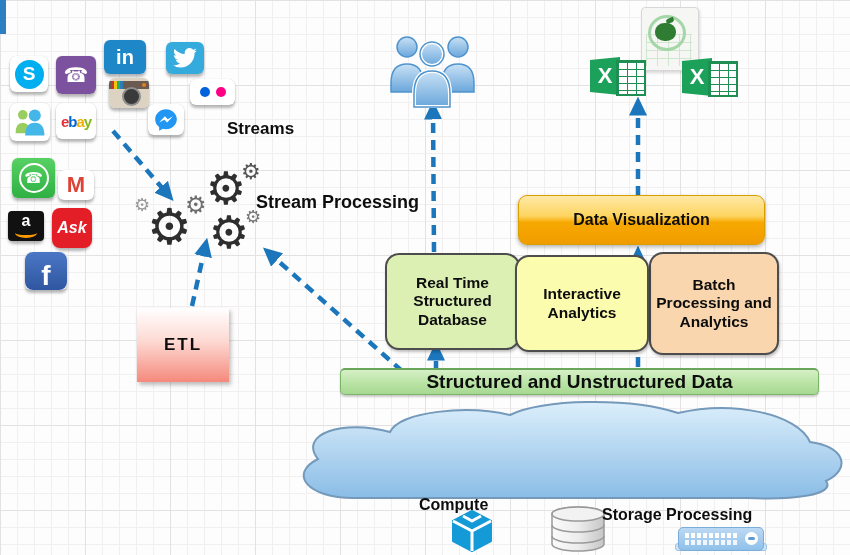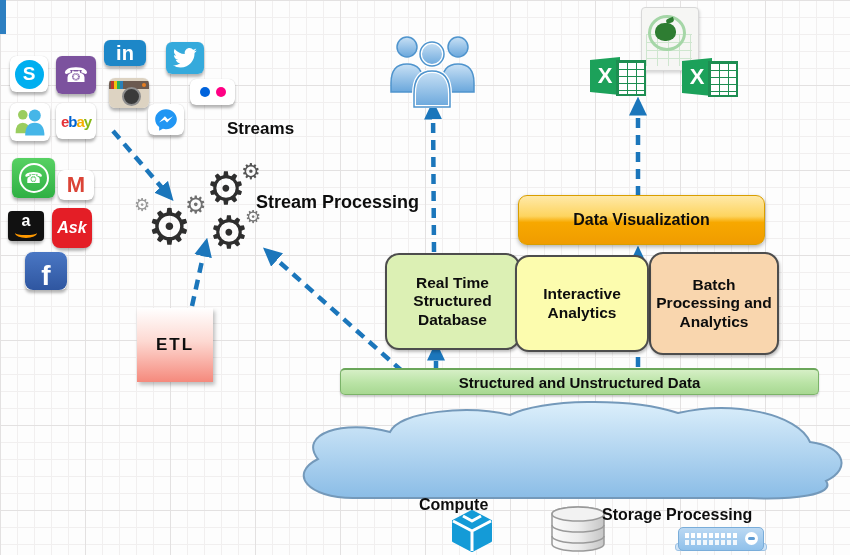--- a/index.html
+++ b/index.html
@@ -34,21 +34,21 @@
         display:flex;align-items:center;justify-content:center;
         font-weight:bold;font-size:16px;color:#0d0d0d;
         box-shadow:0 2px 4px rgba(0,0,0,.3);}
   .etl{position:absolute; background:linear-gradient(#ffffff 0%, #fdd9d2 45%, #f5897c 100%);
        box-shadow:2px 3px 4px rgba(0,0,0,.25);
        display:flex;align-items:center;justify-content:center;
        font-weight:bold;font-size:17px;letter-spacing:2px;color:#0d0d0d;}
   .databar{position:absolute; border:1px solid #7bb369; border-top:2px solid #6aa659; border-radius:5px;
        background:linear-gradient(#d6efc6 0%, #b9e3a5 55%, #a8d892 100%);
        display:flex;align-items:center;justify-content:center;
-       font-weight:bold;font-size:15px;color:#0d0d0d;
+       font-weight:bold;font-size:19px;color:#0d0d0d;
        box-shadow:0 2px 2px rgba(0,0,0,.2);}
   .excel{position:absolute; width:56px; height:42px;}
   .excel .xpart{position:absolute;left:0;top:2px;width:30px;height:38px;background:#1ca15a;
        display:flex;align-items:center;justify-content:center;color:#fff;font-weight:bold;font-size:22px;
        clip-path:polygon(0 8%,100% 0,100% 100%,0 92%);}
   .excel .sheet{position:absolute;right:0;top:5px;width:26px;height:32px;background:#fff;border:2px solid #1e8e52;
        background-image:linear-gradient(#1e8e52 1px,transparent 1px),linear-gradient(90deg,#1e8e52 1px,transparent 1px);
        background-size:100% 7px,9px 100%;}
   .switch{position:absolute; width:84px; height:22px; border-radius:5px;
        background:linear-gradient(#bcd9f3,#8fc0ea); border:1px solid #7aadd9;}
@@ -84,21 +84,21 @@
   </svg>
 
   <div class="tile" style="left:10px;top:56px;width:38px;height:36px;">
     <div style="width:29px;height:29px;border-radius:50%;background:#00aff0;display:flex;align-items:center;justify-content:center;color:#fff;font-weight:bold;font-size:19px;">S</div>
   </div>
 
   <div class="tile" style="left:56px;top:56px;width:40px;height:38px;">
     <div class="brand glyphfont" style="background:#7c529e;font-size:20px;">☎</div>
   </div>
 
-  <div class="tile" style="left:104px;top:40px;width:42px;height:26px;">
+  <div class="tile" style="left:104px;top:40px;width:42px;height:34px;">
     <div class="brand" style="background:#1d87c8;font-size:20px;">in</div>
   </div>
 
   <div class="tile" style="left:166px;top:42px;width:38px;height:32px;">
     <div class="brand" style="background:#35aadc;">
       <svg width="24" height="24" viewBox="0 0 24 24">
         <path fill="#fff" d="M23.95 4.57a10 10 0 01-2.82.77 4.96 4.96 0 002.16-2.72c-.95.56-2 .96-3.12 1.19A4.92 4.92 0 0016.62 2c-2.73 0-4.94 2.21-4.94 4.94 0 .39.04.77.12 1.12C7.69 7.87 4.07 5.92 1.64 2.94a4.93 4.93 0 00-.67 2.48c0 1.71.87 3.21 2.19 4.1a4.9 4.9 0 01-2.23-.62v.06c0 2.39 1.7 4.38 3.95 4.83-.41.12-.85.17-1.3.17-.32 0-.63-.03-.93-.09.63 1.96 2.45 3.38 4.6 3.42a9.87 9.87 0 01-6.1 2.11c-.4 0-.79-.02-1.17-.07a13.95 13.95 0 007.55 2.21c9.06 0 14.01-7.5 14.01-14.01l-.02-.64a10 10 0 002.42-2.55z"></path>
       </svg>
     </div>
   </div>
@@ -220,21 +220,21 @@
   </div>
 
   <div class="dataviz" style="left:518px;top:195px;width:245px;height:48px;">Data Visualization</div>
 
   <div class="fbox" style="left:385px;top:253px;width:123px;height:85px;background:#dcf0b4;">Real Time Structured Database</div>
 
   <div class="fbox" style="left:649px;top:252px;width:118px;height:91px;background:#f9d6ae;">Batch Processing and Analytics</div>
 
   <div class="fbox" style="left:515px;top:255px;width:122px;height:85px;background:#fcfcae;">Interactive Analytics</div>
 
-  <div class="etl" style="left:137px;top:308px;width:76px;height:74px;">ETL</div>
+  <div class="etl" style="left:137px;top:308px;width:92px;height:74px;">ETL</div>
 
   <div class="databar" style="left:340px;top:368px;width:477px;height:24px;">Structured and Unstructured Data</div>
 
   <svg class="abs" style="left:278px;top:402px;overflow:visible;" width="575" height="100" viewBox="0 0 575 100">
     <defs>
       <linearGradient id="cg" x1="0" y1="0" x2="0" y2="1">
         <stop offset="0" stop-color="#dceffb"></stop>
           <stop offset="1" stop-color="#8abce6"></stop>
       </linearGradient>
     </defs>

